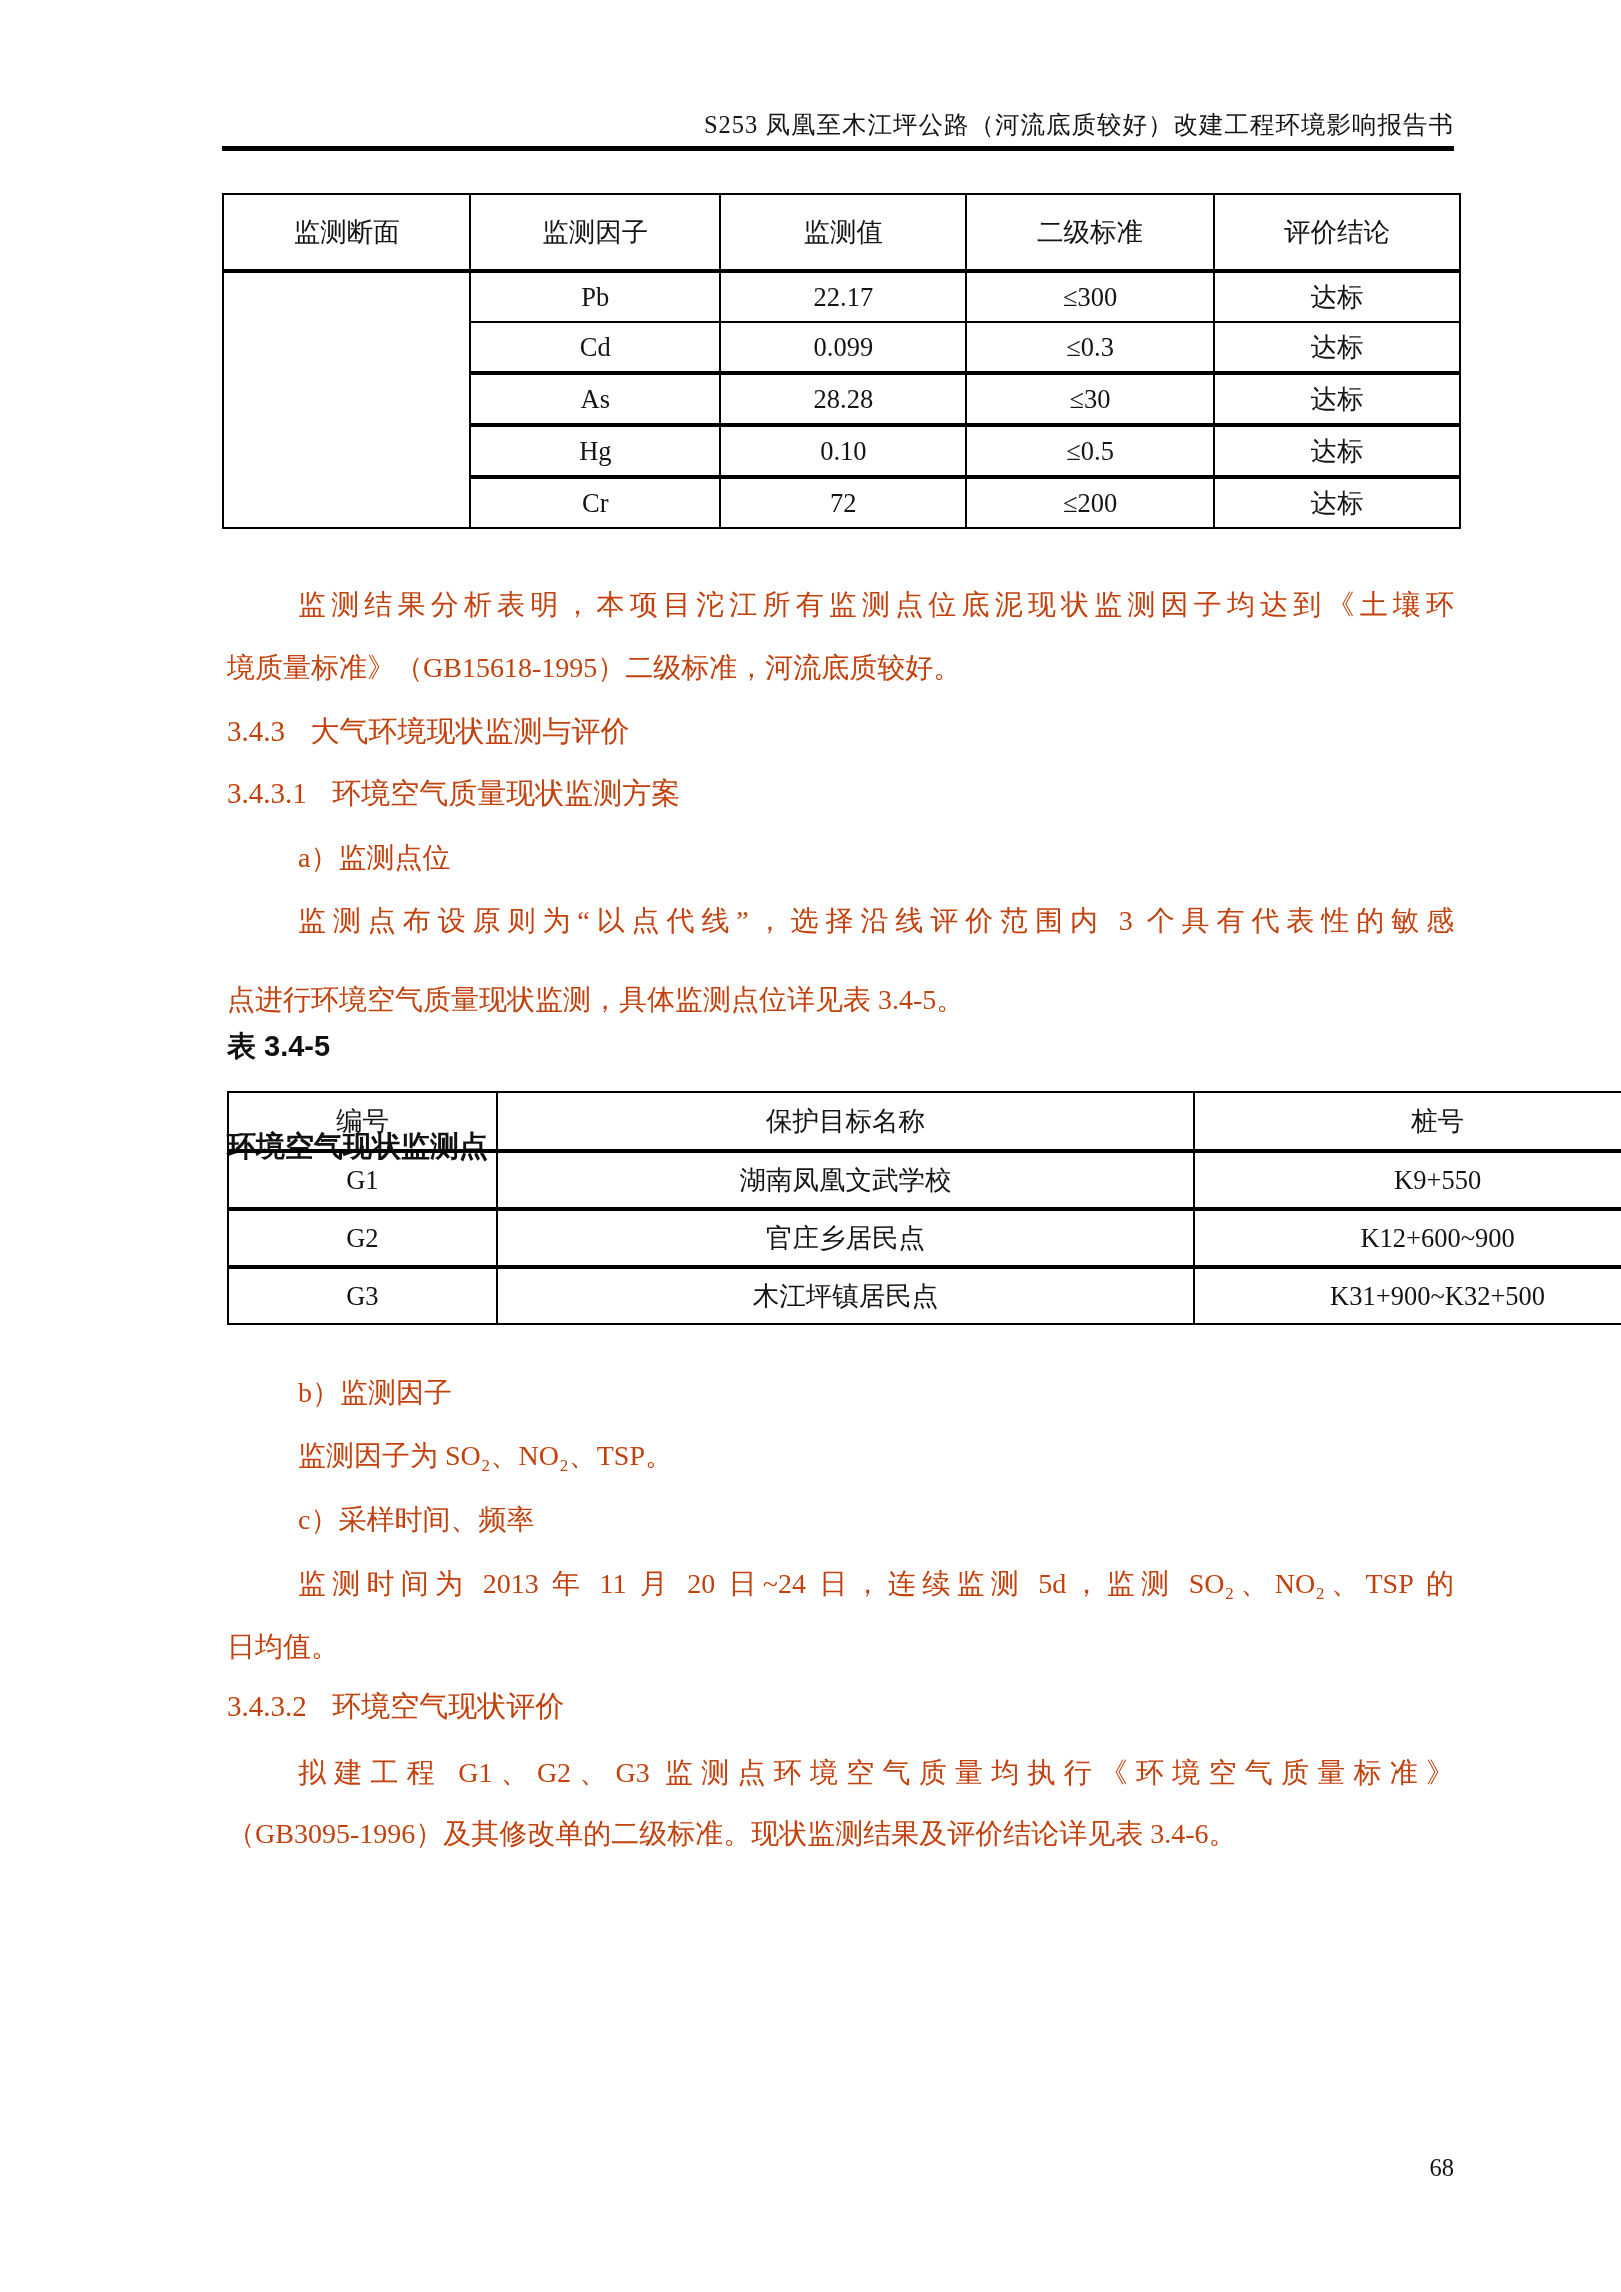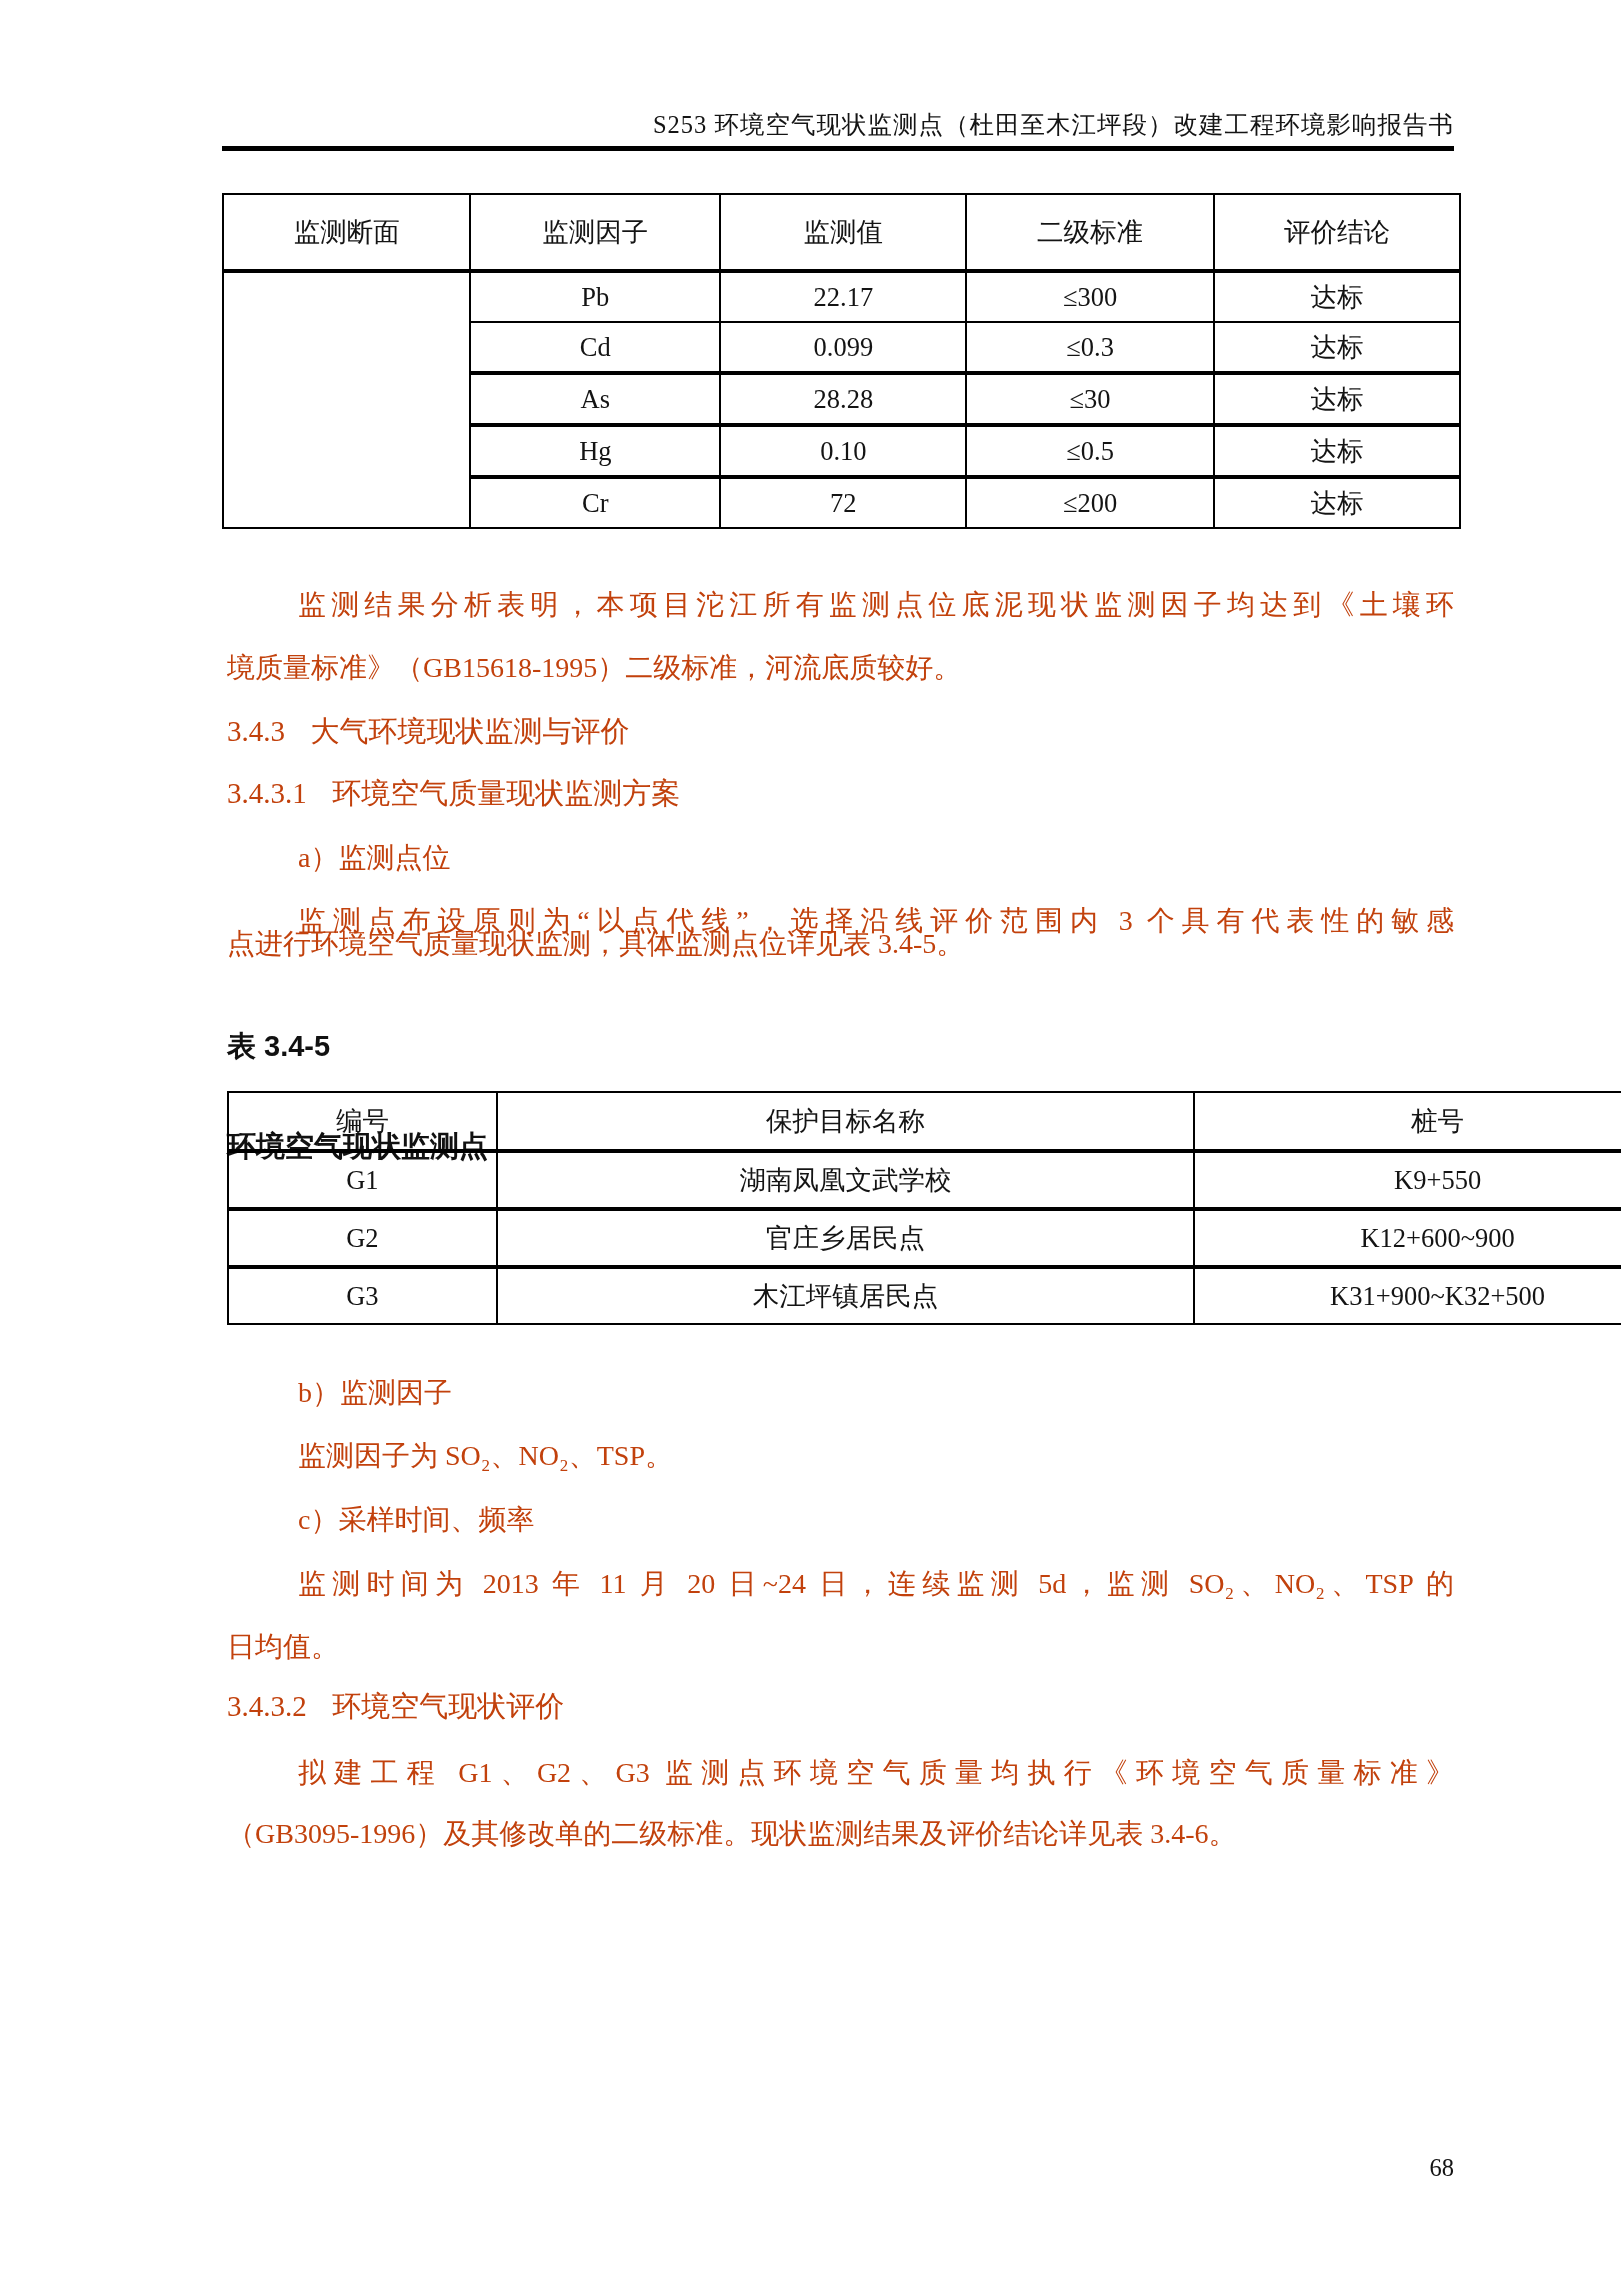--- a/index.html
+++ b/index.html
@@ -61,21 +61,21 @@
   .page-num {
     position:absolute; left:227px; top:2151px; width:1227px;
     text-align:right; font-size:24.5px; line-height:33px; color:#141414;
   }
 </style>
 </head>
 <body>
 
 <div class="page">
 
-  <div class="doc-header">S253 环境空气现状监测点（杜田至木江坪段）改建工程环境影响报告书</div>
+  <div class="doc-header">S253 凤凰至木江坪公路（河流底质较好）改建工程环境影响报告书</div>
   <div class="header-rule"></div>
 
   <table id="table1" class="doc-table">
     <colgroup>
       <col style="width:20%">
         <col style="width:20.2%">
         <col style="width:19.9%">
         <col style="width:20%">
         <col style="width:19.9%">
     </colgroup>
@@ -128,21 +128,21 @@
     <span class="h-num">3.4.3</span><span class="h-title">大气环境现状监测与评价</span>
   </div>
 
   <div class="line heading" style="top:771px">
     <span class="h-num">3.4.3.1</span><span class="h-title">环境空气质量现状监测方案</span>
   </div>
 
   <div class="line indent" style="top:835px">a）监测点位</div>
 
   <div class="line just indent" style="top:898px">监测点布设原则为“以点代线”，选择沿线评价范围内 3 个具有代表性的敏感</div>
-  <div class="line" style="top:921px">点进行环境空气质量现状监测，具体监测点位详见表 3.4-5。</div>
+  <div class="line" style="top:977px">点进行环境空气质量现状监测，具体监测点位详见表 3.4-5。</div>
 
   <div class="caption">
     <span>表 3.4-5</span>
     <span>环境空气现状监测点</span>
   </div>
 
   <table id="table2" class="doc-table">
     <colgroup>
       <col style="width:18.5%">
         <col style="width:48%">

